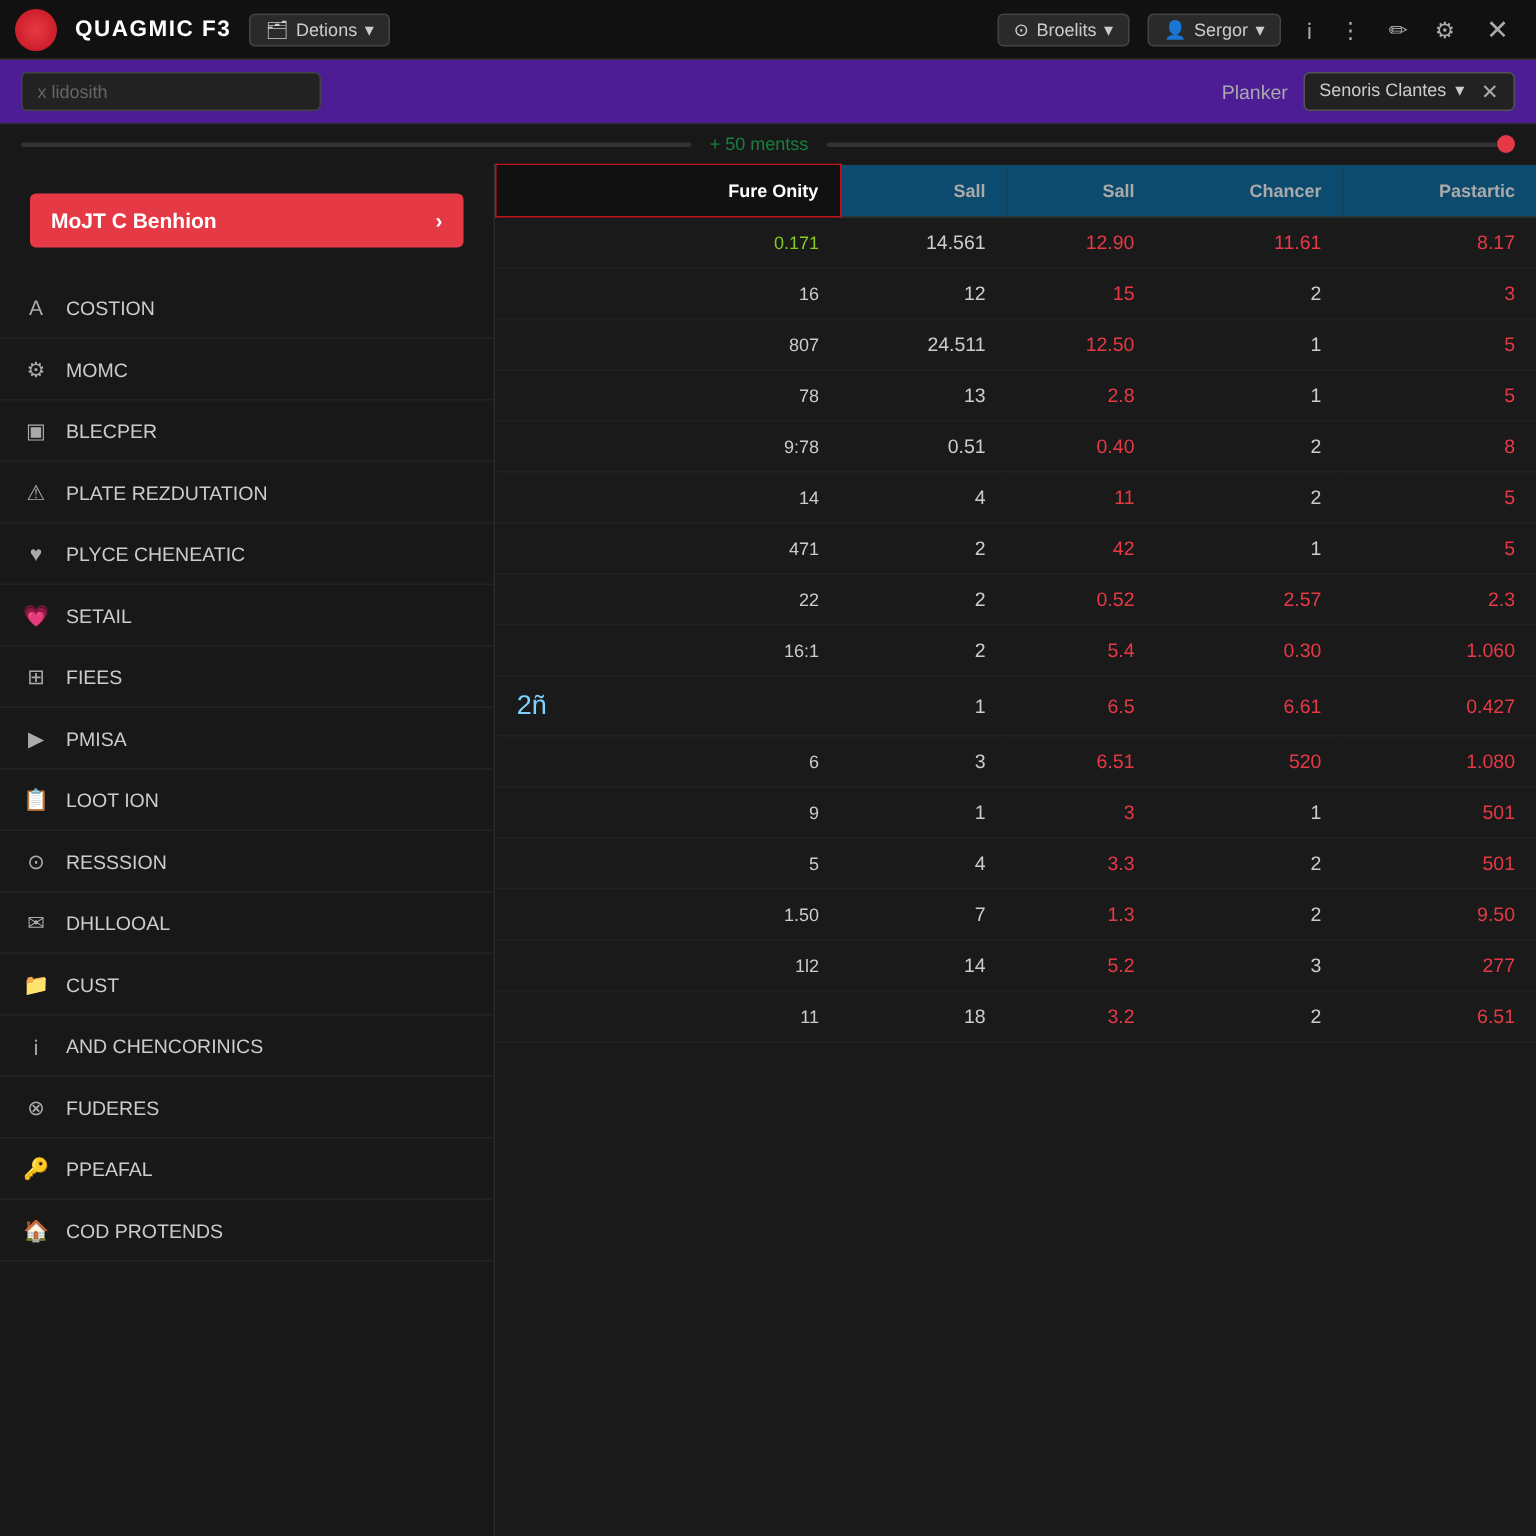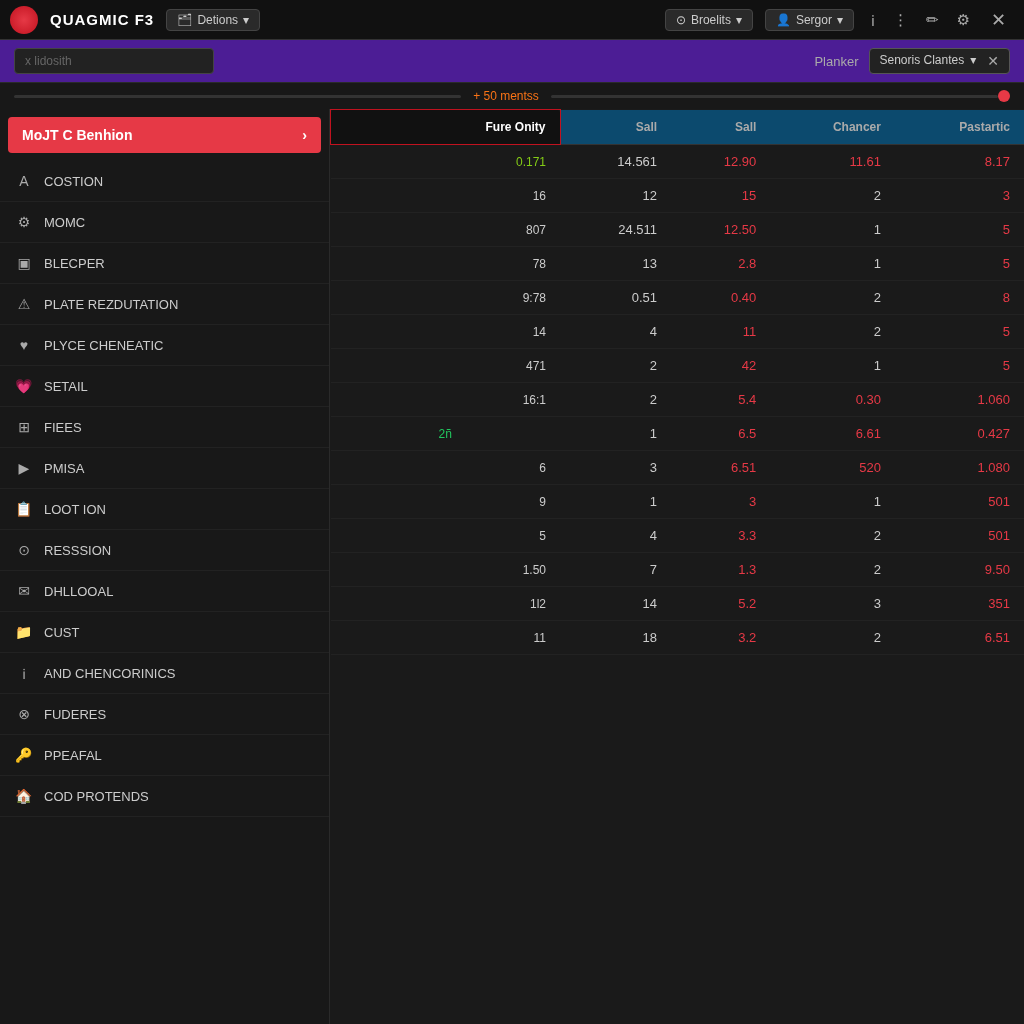--- a/index.html
+++ b/index.html
@@ -119,21 +119,21 @@
       background: #181818;
       gap: 0;
     }
     .progress-bar {
       flex: 1;
       height: 3px;
       background: #333;
       border-radius: 2px;
     }
     .progress-label {
-      color: #f97316;
+      color: #15803d;
       font-size: 12px;
       padding: 0 12px;
       white-space: nowrap;
     }
     .progress-dot {
       width: 12px; height: 12px;
       background: #e63946;
       border-radius: 50%;
     }
 
@@ -154,21 +154,21 @@
     .sidebar-header-btn {
       display: flex;
       align-items: center;
       justify-content: space-between;
       background: #e63946;
       color: #fff;
       padding: 10px 14px;
       font-size: 14px;
       font-weight: bold;
       cursor: pointer;
-      margin: 8px;
+      margin: 20px;
       border-radius: 4px;
     }
     .sidebar-item {
       display: flex;
       align-items: center;
       padding: 10px 14px;
       border-bottom: 1px solid #222;
       gap: 10px;
       cursor: pointer;
     }
@@ -401,28 +401,35 @@
     <td class="td-red">5</td>
   </tr>
           <tr>
     <td style="text-align: right; color: rgb(204, 204, 204); font-size: 12px;">471</td>
     <td class="td-normal">2</td>
     <td class="td-red">42</td>
     <td class="td-normal">1</td>
     <td class="td-red">5</td>
   </tr>
           <tr>
+    <td style="text-align: right; color: rgb(204, 204, 204); font-size: 12px;">22</td>
+    <td class="td-normal">2</td>
+    <td class="td-red">0.52</td>
+    <td class="td-red">2.57</td>
+    <td class="td-red">2.3</td>
+  </tr>
+          <tr>
     <td style="text-align: right; color: rgb(204, 204, 204); font-size: 12px;">16:1</td>
     <td class="td-normal">2</td>
     <td class="td-red">5.4</td>
     <td class="td-red">0.30</td>
     <td class="td-red">1.060</td>
   </tr>
           <tr>
-    <td style="text-align: center; color: #22c55e; font-size: 12px;">2ñ</td>
+    <td style="text-align: left; color: #7dd3fc; font-size: 18px;">2ñ</td>
     <td class="td-normal">1</td>
     <td class="td-red">6.5</td>
     <td class="td-red">6.61</td>
     <td class="td-red">0.427</td>
   </tr>
           <tr>
     <td style="text-align: right; color: rgb(204, 204, 204); font-size: 12px;">6</td>
     <td class="td-normal">3</td>
     <td class="td-red">6.51</td>
     <td class="td-red">520</td>
@@ -447,21 +454,21 @@
     <td class="td-normal">7</td>
     <td class="td-red">1.3</td>
     <td class="td-normal">2</td>
     <td class="td-red">9.50</td>
   </tr>
           <tr>
     <td style="text-align: right; color: rgb(204, 204, 204); font-size: 12px;">1l2</td>
     <td class="td-normal">14</td>
     <td class="td-red">5.2</td>
     <td class="td-normal">3</td>
-    <td class="td-red">351</td>
+    <td class="td-red">277</td>
   </tr>
           <tr>
     <td style="text-align: right; color: rgb(204, 204, 204); font-size: 12px;">11</td>
     <td class="td-normal">18</td>
     <td class="td-red">3.2</td>
     <td class="td-normal">2</td>
     <td class="td-red">6.51</td>
   </tr>
         </tbody>
     </table>

